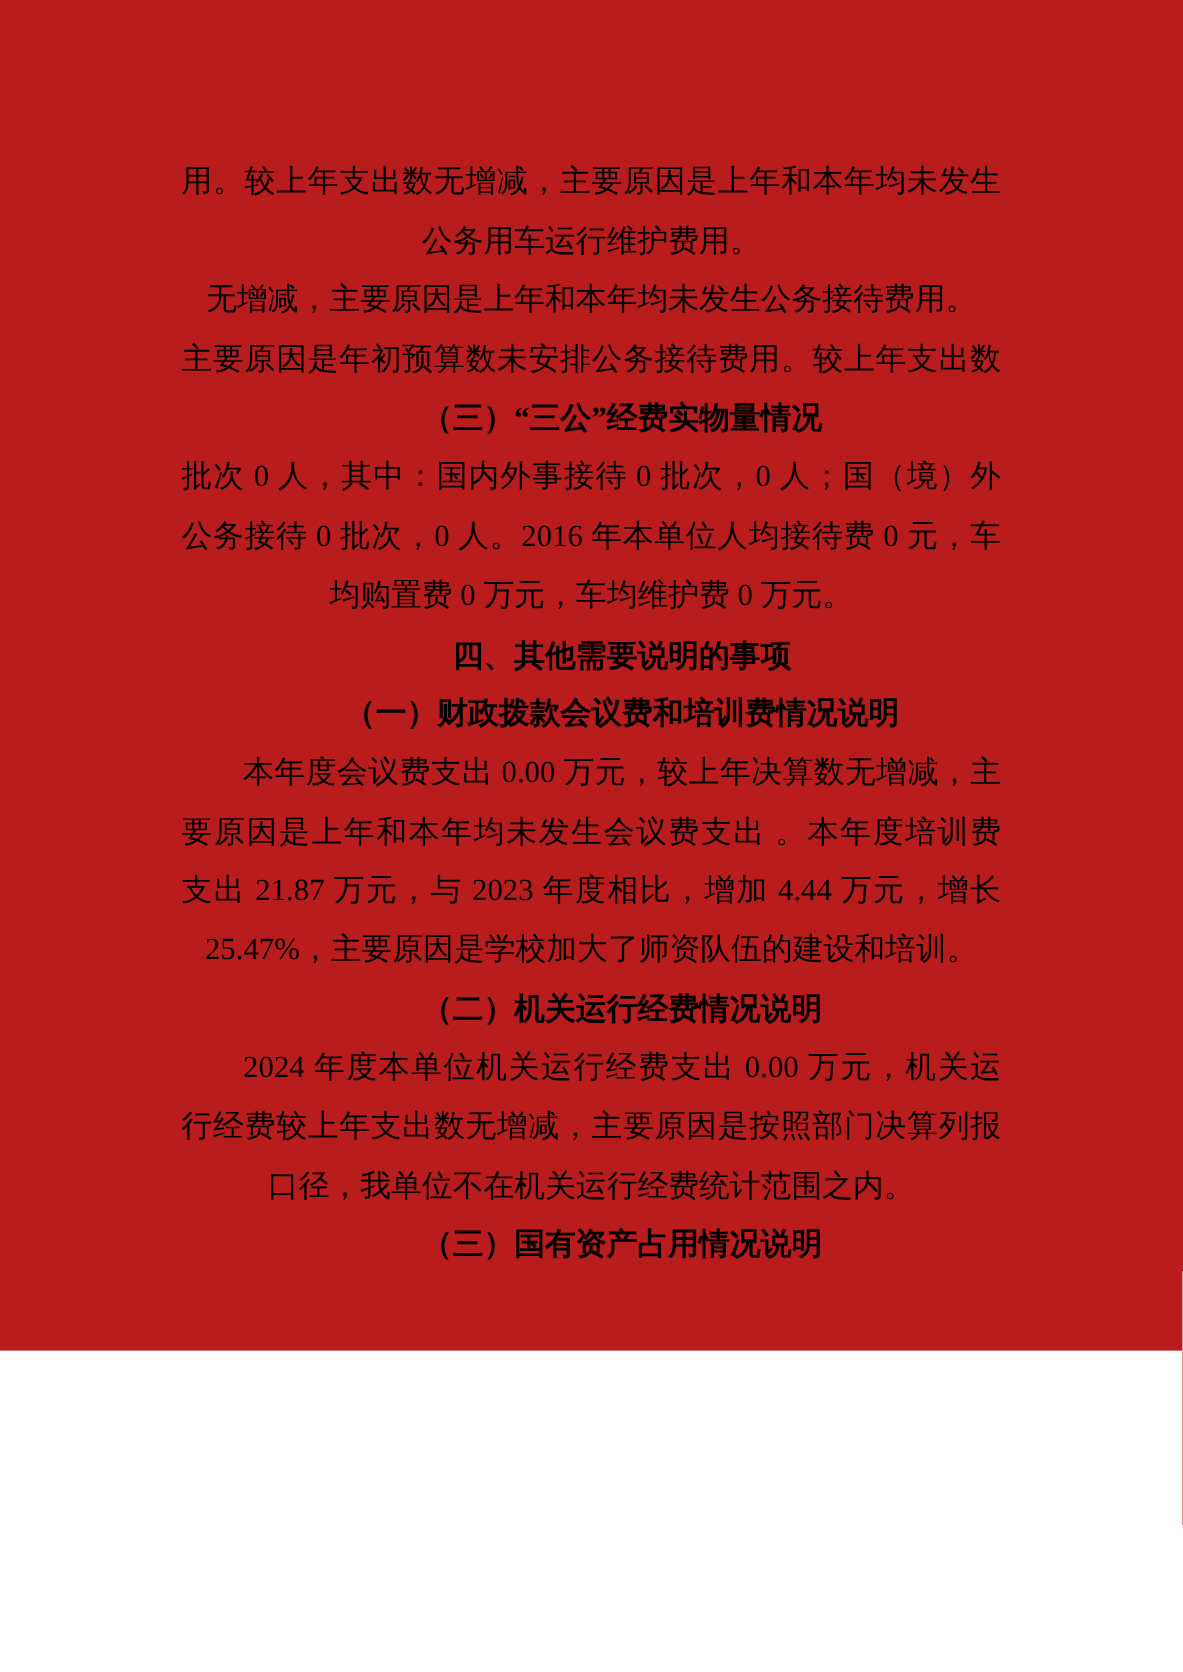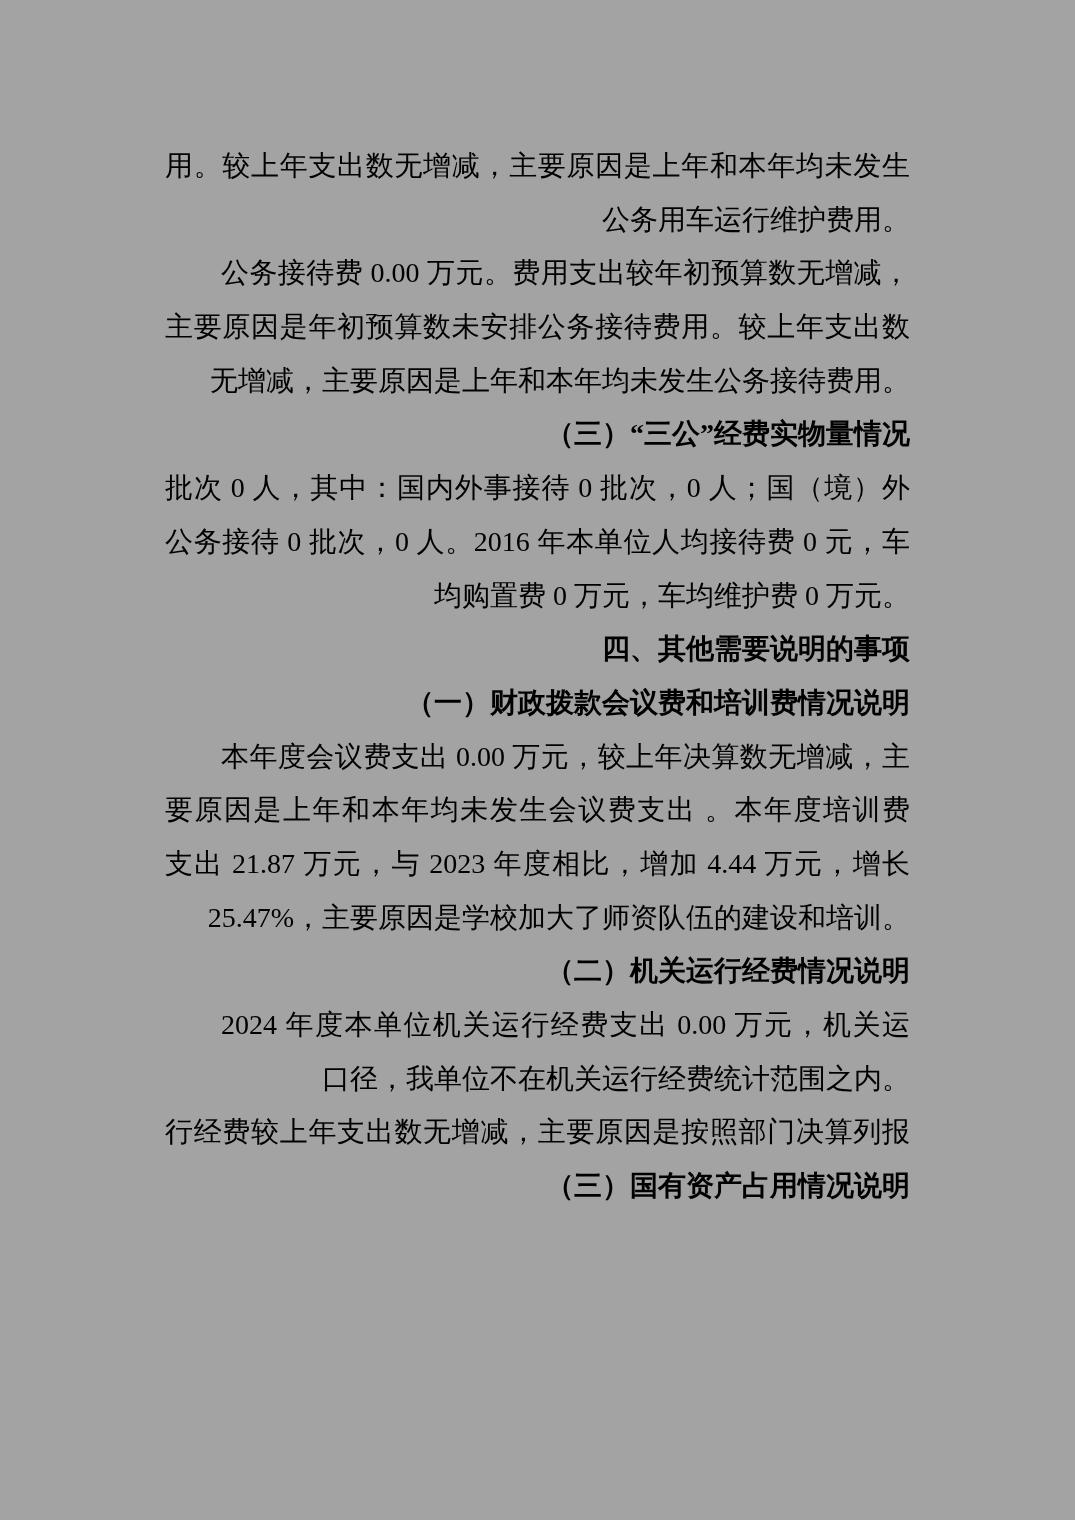--- a/index.html
+++ b/index.html
@@ -3,35 +3,35 @@
 <meta charset="utf-8">
 <style>
   html, body {
     margin: 0;
     padding: 0;
     background: #ffffff;
   }
   .page {
     position: relative;
     width: 1075px;
-    height: 1520px;
-    background: #a3a3a3;
+    height: 1228px;
+    background: #b91c1c;
     box-sizing: border-box;
     padding: 139px 165px 0 165px;
     color: #000000;
     font-family: "Liberation Serif", serif;
     font-size: 28px;
     overflow: hidden;
   }
   .line {
     height: 53.7px;
     line-height: 53.7px;
     overflow: hidden;
     white-space: nowrap;
-    text-align: right;
+    text-align: center;
   }
   .line.justify {
     white-space: normal;
     text-align: justify;
     text-align-last: justify;
   }
   .line.indent {
     padding-left: 56px;
   }
   .body-text {
@@ -45,32 +45,31 @@
     font-family: "Liberation Sans", sans-serif;
   }
 </style>
 </head>
 <body>
 
 <div class="page">
   <div>
       <div class="line body-text justify">用。较上年支出数无增减，主要原因是上年和本年均未发生</div>
       <div class="line body-text">公务用车运行维护费用。</div>
-      <div class="line body-text indent justify">公务接待费 0.00 万元。费用支出较年初预算数无增减，</div>
+      <div class="line body-text">无增减，主要原因是上年和本年均未发生公务接待费用。</div>
       <div class="line body-text justify">主要原因是年初预算数未安排公务接待费用。较上年支出数</div>
-      <div class="line body-text">无增减，主要原因是上年和本年均未发生公务接待费用。</div>
       <div class="line heading-kai indent">（三）“三公”经费实物量情况</div>
       <div class="line body-text justify">批次 0 人，其中：国内外事接待 0 批次，0 人；国（境）外</div>
       <div class="line body-text justify">公务接待 0 批次，0 人。2016 年本单位人均接待费 0 元，车</div>
       <div class="line body-text">均购置费 0 万元，车均维护费 0 万元。</div>
       <div class="line heading-hei indent">四、其他需要说明的事项</div>
       <div class="line heading-kai indent">（一）财政拨款会议费和培训费情况说明</div>
       <div class="line body-text indent justify">本年度会议费支出 0.00 万元，较上年决算数无增减，主</div>
       <div class="line body-text justify">要原因是上年和本年均未发生会议费支出 。本年度培训费</div>
       <div class="line body-text justify">支出 21.87 万元，与 2023 年度相比，增加 4.44 万元，增长</div>
       <div class="line body-text">25.47%，主要原因是学校加大了师资队伍的建设和培训。</div>
       <div class="line heading-kai indent">（二）机关运行经费情况说明</div>
       <div class="line body-text indent justify">2024 年度本单位机关运行经费支出 0.00 万元，机关运</div>
+      <div class="line body-text justify">行经费较上年支出数无增减，主要原因是按照部门决算列报</div>
       <div class="line body-text">口径，我单位不在机关运行经费统计范围之内。</div>
-      <div class="line body-text justify">行经费较上年支出数无增减，主要原因是按照部门决算列报</div>
       <div class="line heading-kai indent">（三）国有资产占用情况说明</div>
     </div>
 </div>
 
 </body></html>

